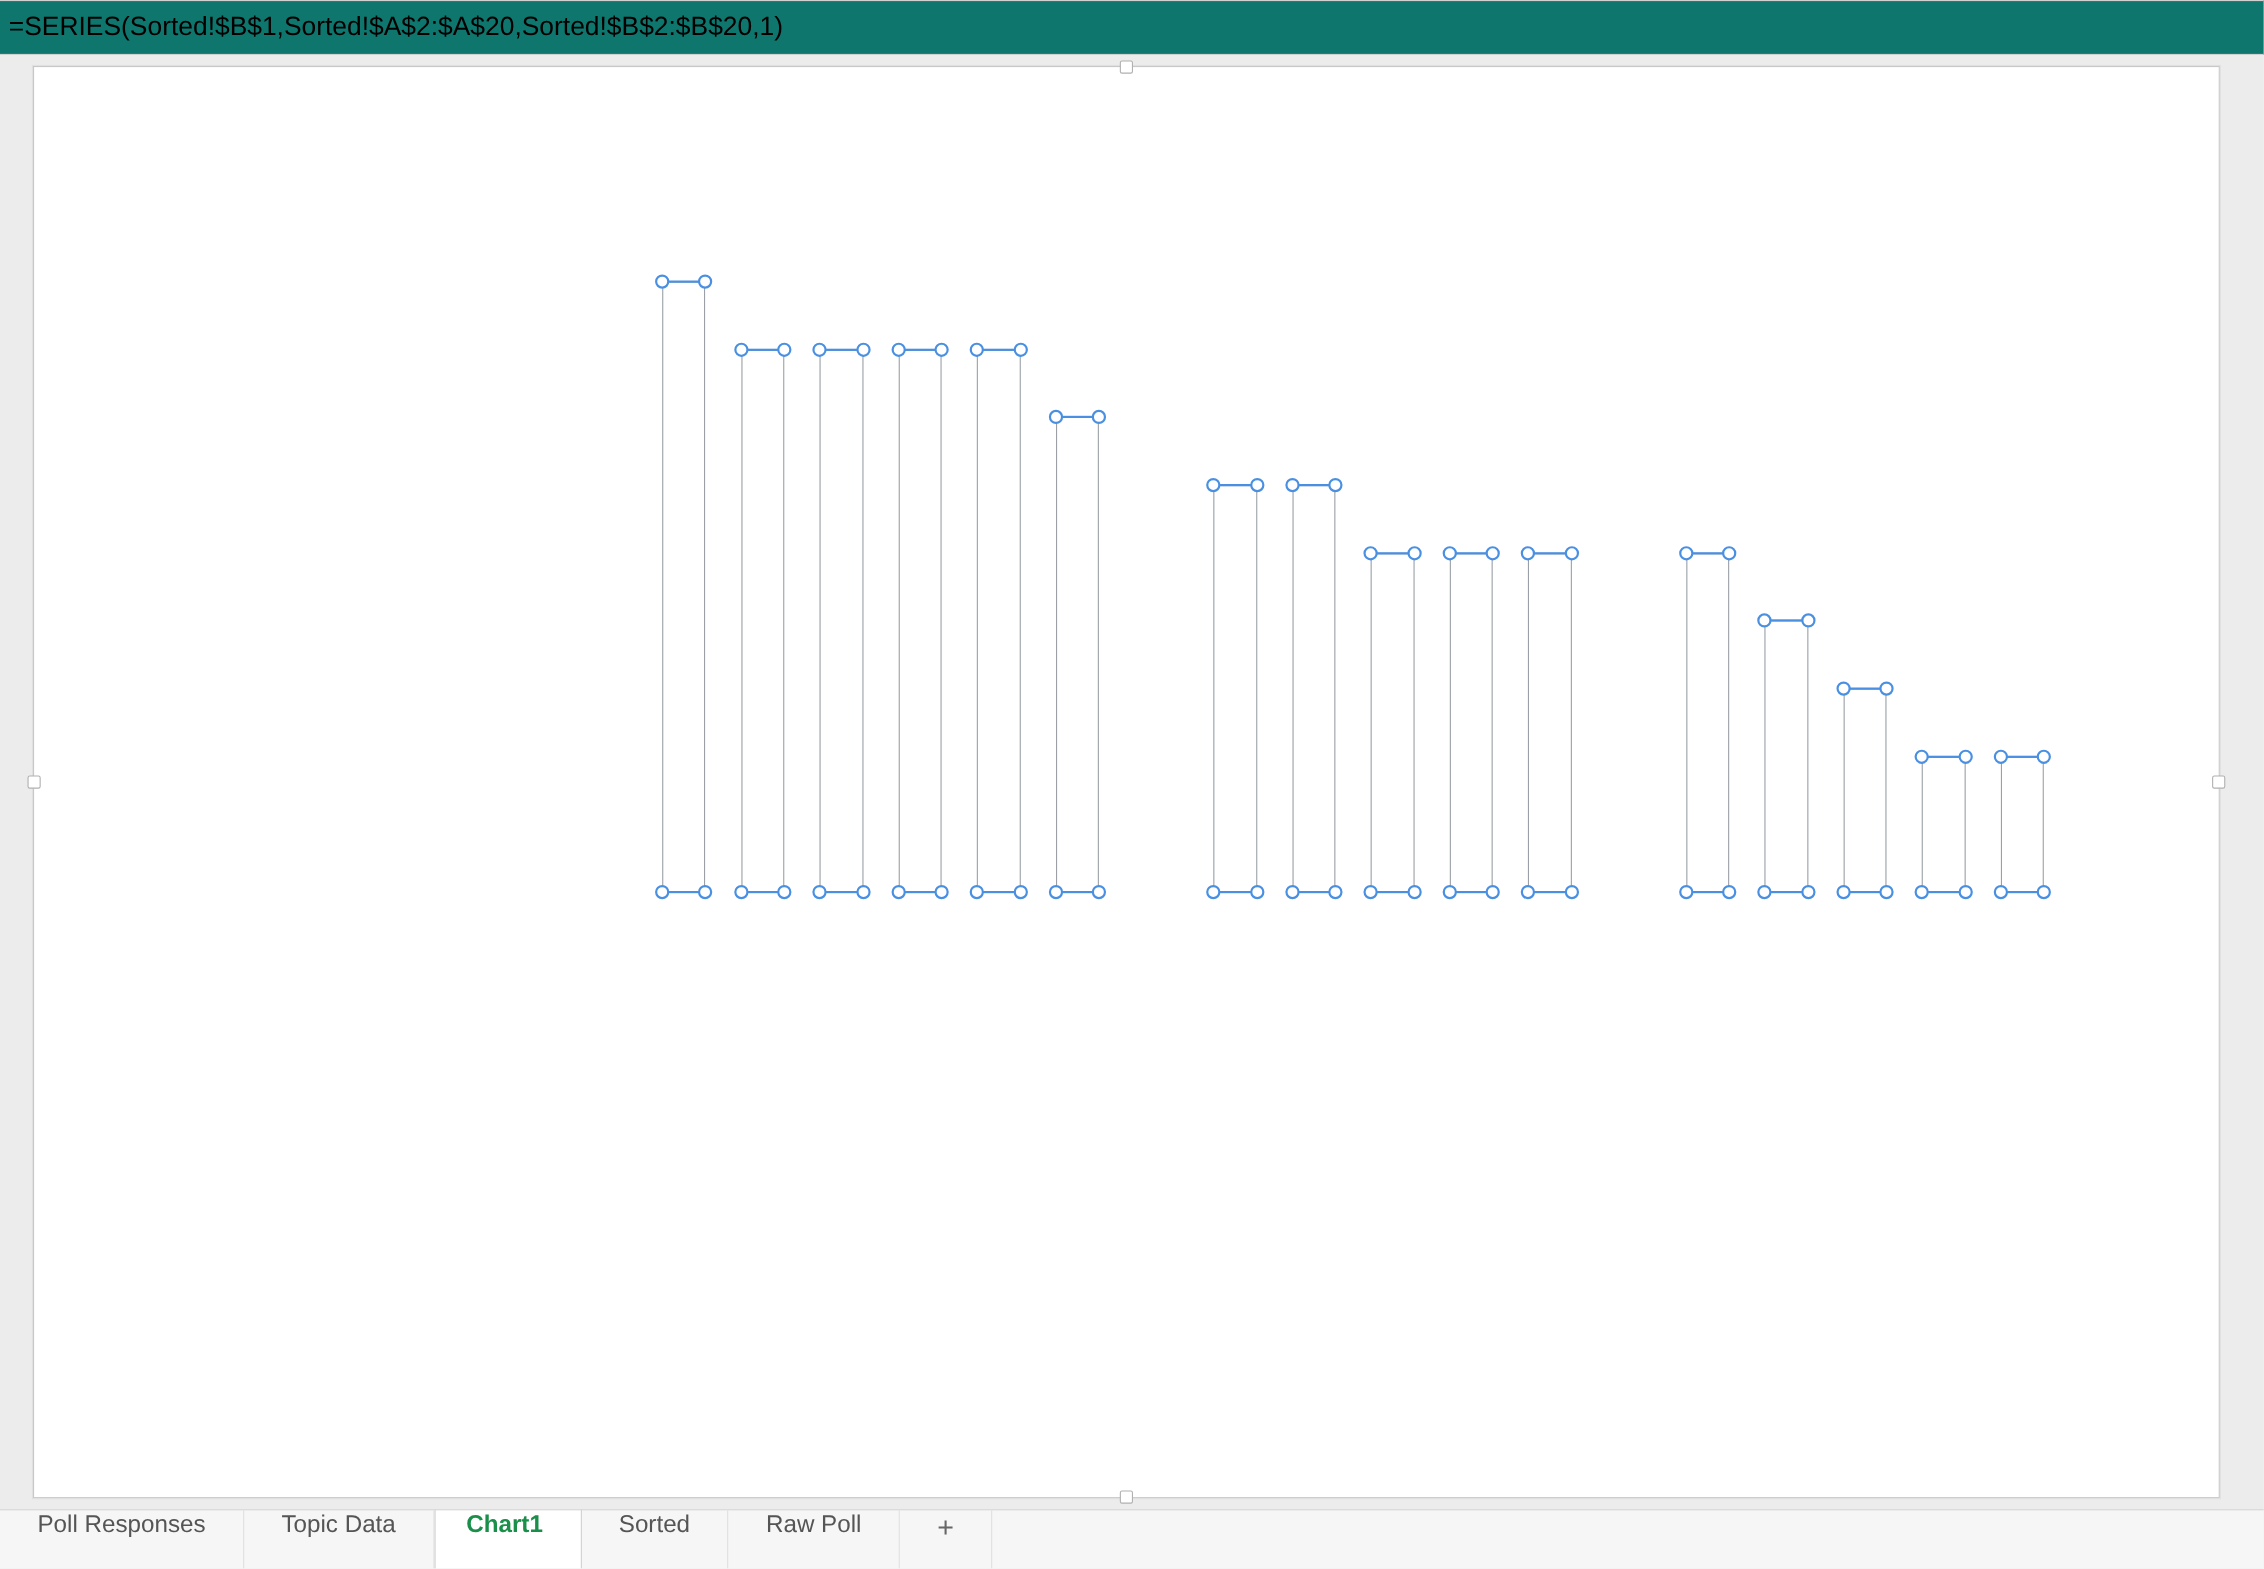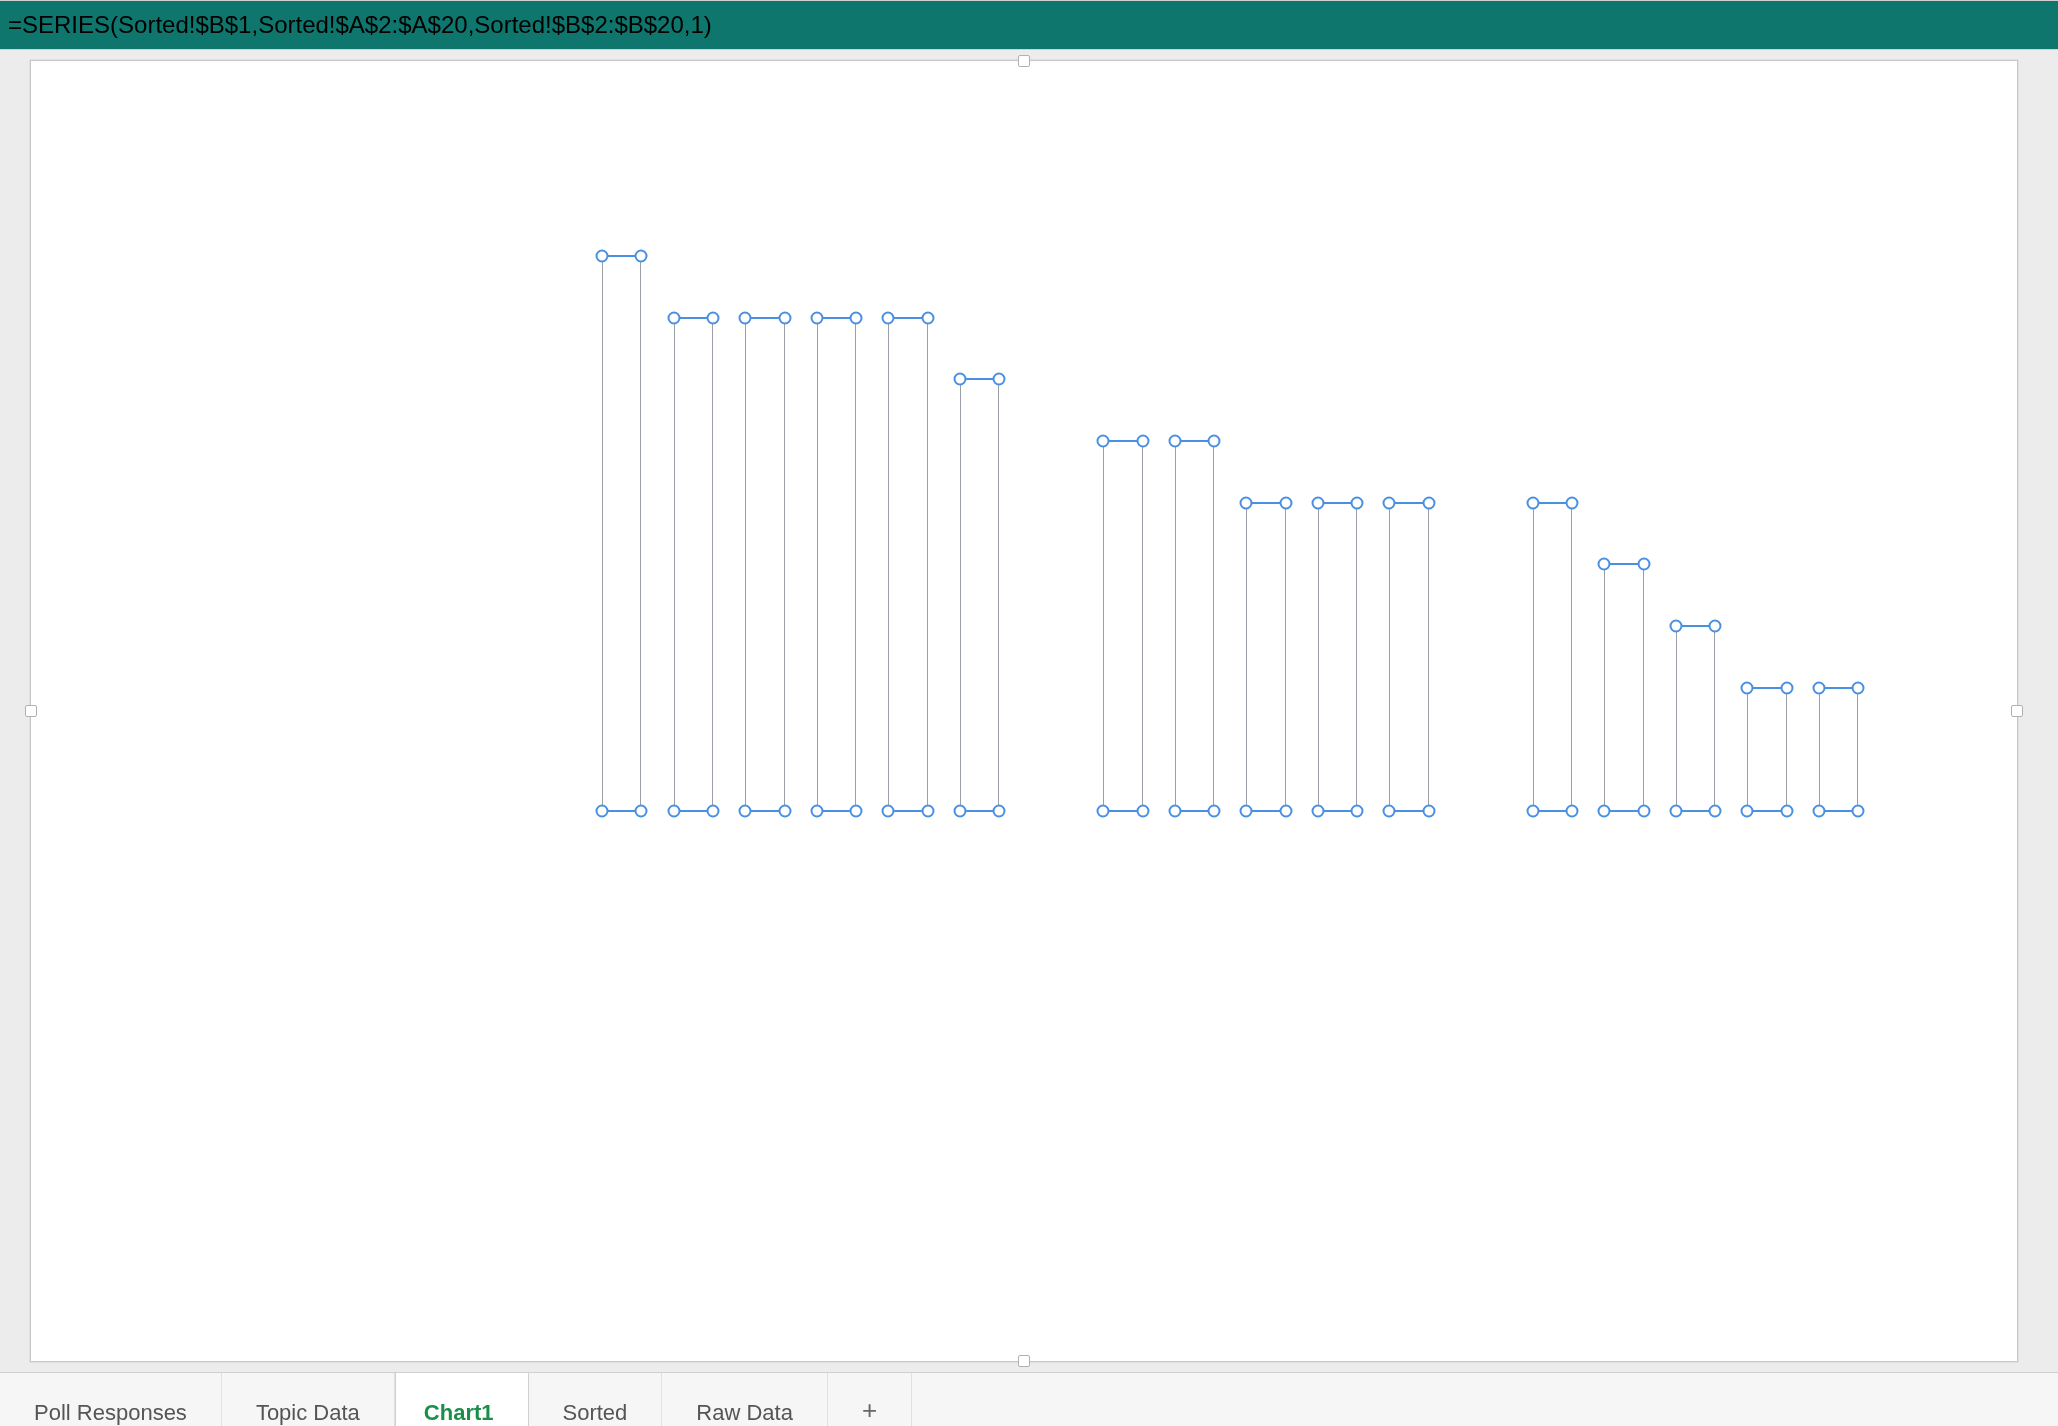--- a/index.html
+++ b/index.html
@@ -84,21 +84,21 @@
     width: 100%;
     height: 54px;
     background: #f6f6f6;
     border-top: 1px solid #d0d0d0;
     display: flex;
     align-items: stretch;
   }
   .tab {
     padding: 0 34px;
     display: flex;
-    align-items: flex-end;
+    align-items: flex-start;
     font-size: 22px;
     color: #555;
     border-right: 1px solid #e0e0e0;
     cursor: pointer;
     user-select: none;
   }
   .tab.first { border-left: none; }
   .tab.active {
     background: #ffffff;
     color: #1a8f4a;
@@ -252,16 +252,16 @@
     <div class="tab">
       <span>Topic Data</span>
     </div>
     <div class="tab active">
       <span>Chart1</span>
     </div>
     <div class="tab">
       <span>Sorted</span>
     </div>
     <div class="tab">
-      <span>Raw Data</span>
+      <span>Raw Poll</span>
     </div>
     <div class="tab add">+</div>
   </div>
 
 </body></html>

